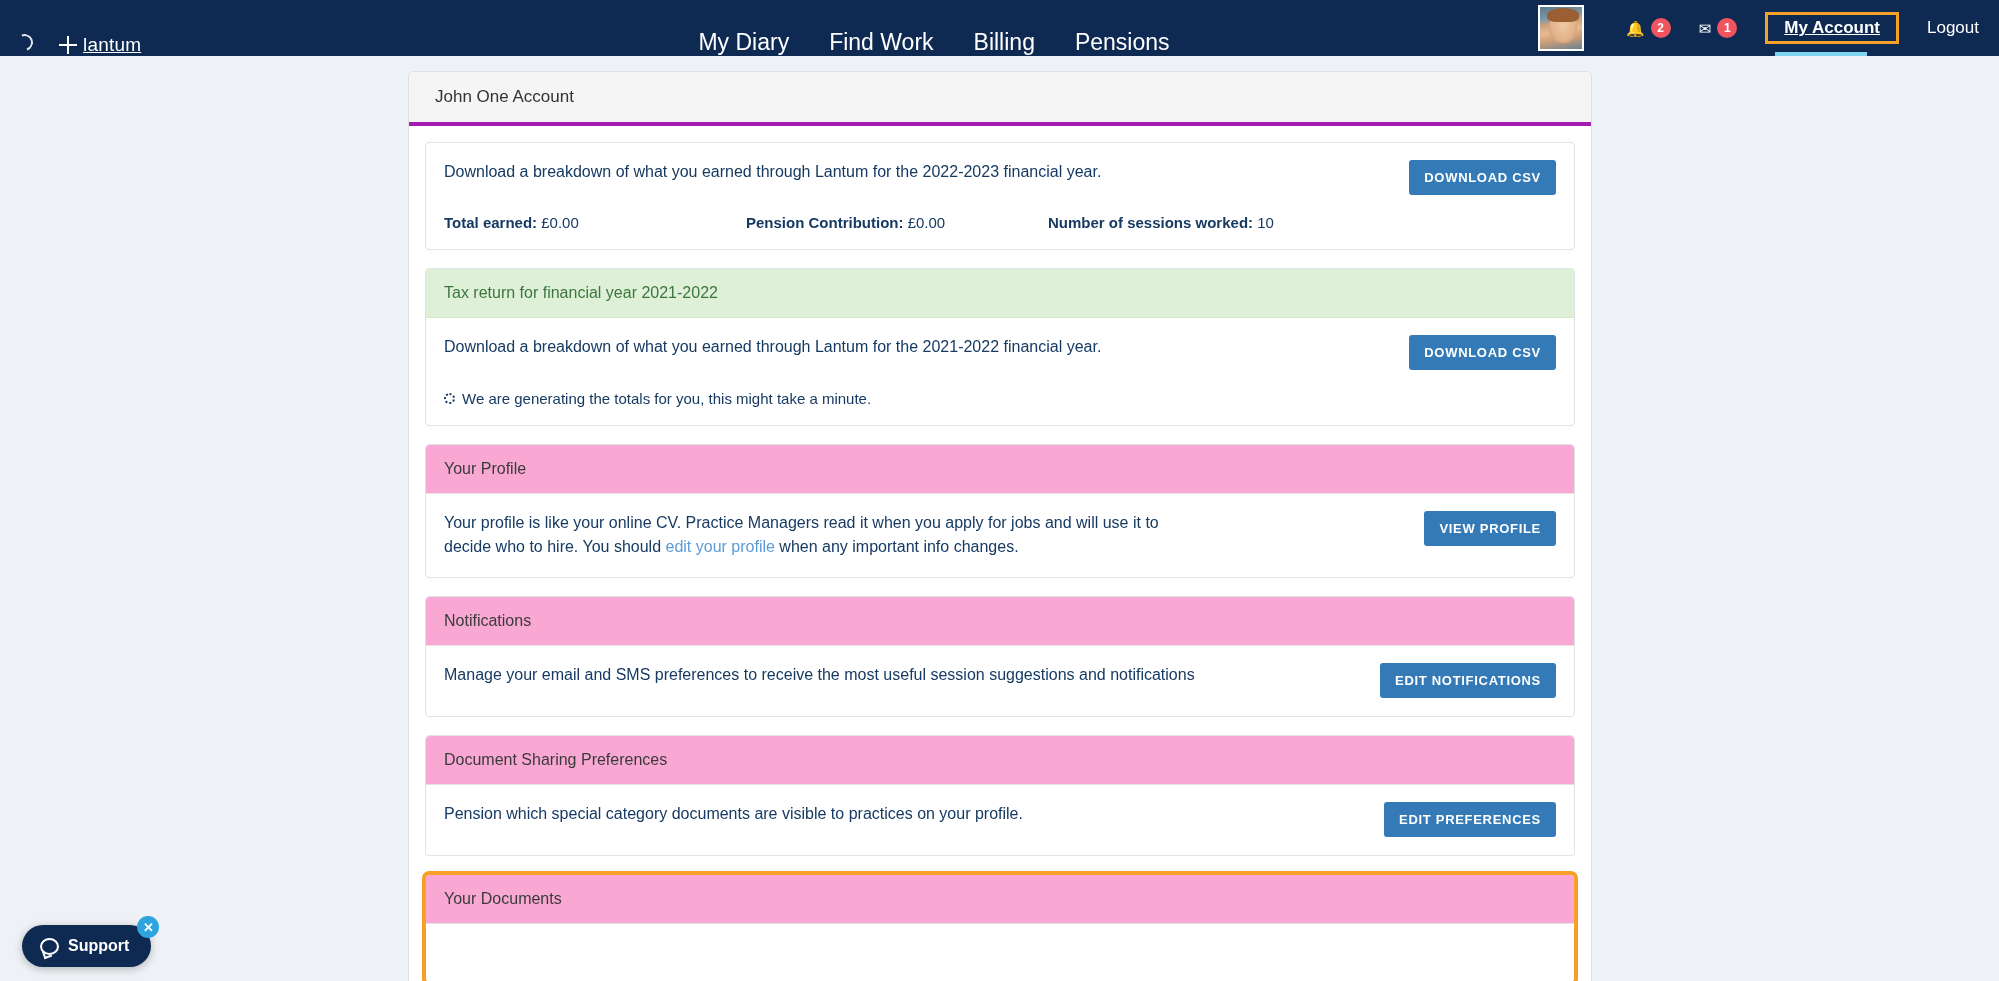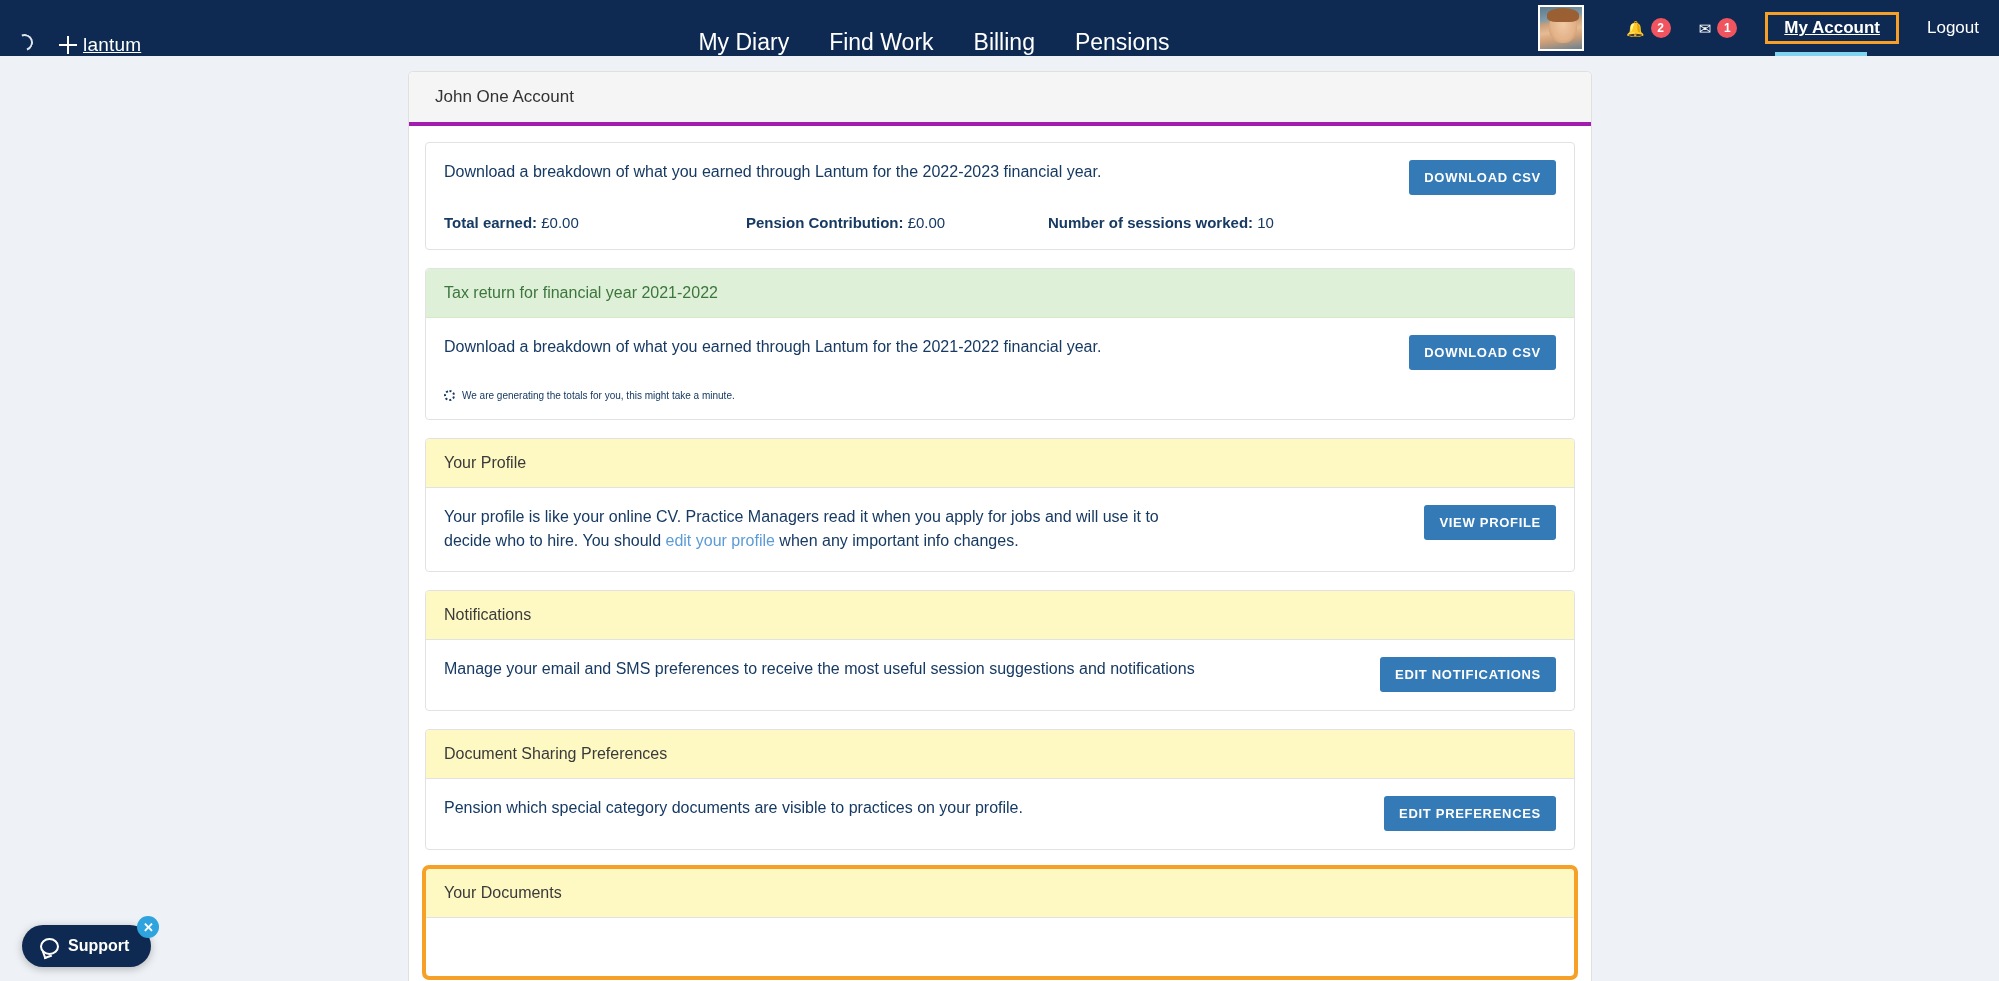--- a/index.html
+++ b/index.html
@@ -194,21 +194,21 @@
     border-radius: 4px;
     margin-bottom: 18px;
     background: #ffffff;
   }
   .card.highlight {
     outline: 4px solid #f7a028;
     outline-offset: -1px;
     border-color: #f7a028;
   }
   .card-head {
-    background: #fef9c3;
+    background: #f9a8d4;
     border-bottom: 1px solid #e2e2e2;
     border-radius: 4px 4px 0 0;
     padding: 15px 18px;
     font-size: 16px;
     color: #3a3a3a;
   }
   .card-head.green {
     background: #dff0d8;
     border-bottom-color: #d6e9c6;
     color: #3c763d;
@@ -253,21 +253,21 @@
     margin-top: 19px;
     font-size: 15px;
     color: #173a63;
   }
   .stat { flex: 0 0 auto; }
   .stat:nth-child(1) { width: 302px; }
   .stat:nth-child(2) { width: 302px; }
   .stat b { font-weight: bold; }
   .generating {
     margin-top: 20px;
-    font-size: 10px;
+    font-size: 15px;
     color: #173a63;
     display: flex;
     align-items: center;
     gap: 7px;
   }
   .mini-spinner {
     width: 11px; height: 11px;
     border: 2px dotted #173a63;
     border-radius: 50%;
     display: inline-block;

